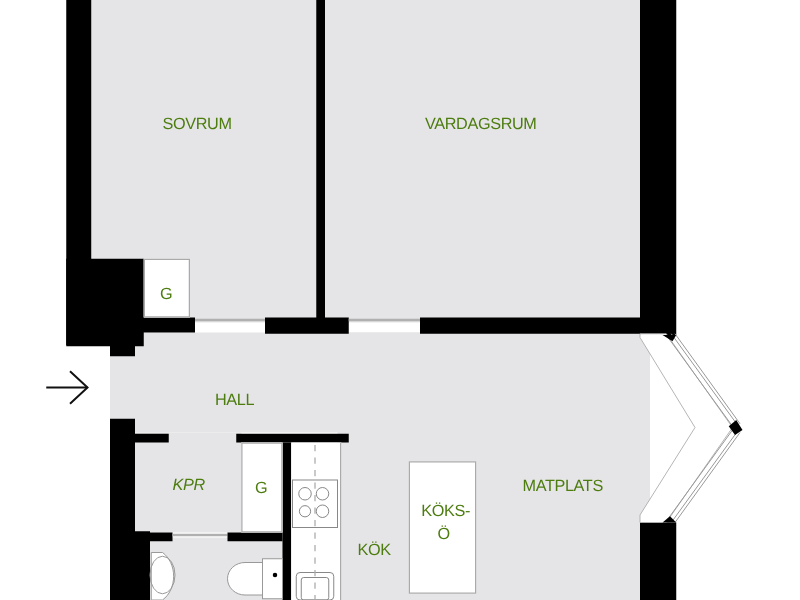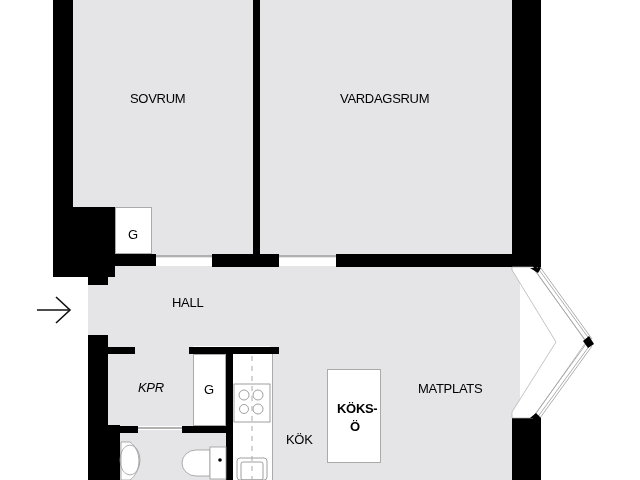--- a/index.html
+++ b/index.html
@@ -1,21 +1,21 @@
 <!DOCTYPE html>
 <html><head>
 <meta charset="utf-8">
 <style>
   html, body { margin: 0; padding: 0; }
   body { width: 640px; height: 480px; background: #ffffff; position: relative; overflow: hidden; font-family: "Liberation Sans", sans-serif; }
   .abs { position: absolute; }
   .floor { background: #e5e5e7; }
   .wall { background: #000000; }
   .white { background: #ffffff; }
-  .label { position: absolute; font-size: 13px; color: #000000; letter-spacing: -0.3px; white-space: nowrap; line-height: 1; }
+  .label { position: absolute; font-size: 13px; color: #4d7c0f; letter-spacing: -0.3px; white-space: nowrap; line-height: 1; }
   .closet { background: #ffffff; border: 1px solid #aaaaaa; box-sizing: border-box; }
   .doorline { background: #b0b0b0; height: 2px; }
   svg.overlay { position: absolute; left: 0; top: 0; width: 640px; height: 480px; pointer-events: none; }
 </style>
 </head>
 <body>
 
 <div class="abs floor" style="left:73px;top:0;width:180px;height:258px;"></div>
 <div class="abs floor" style="left:260px;top:0;width:252px;height:258px;"></div>
 <div class="abs floor" style="left:88px;top:266px;width:430px;height:80px;"></div>
@@ -50,21 +50,21 @@
 
 <div class="abs closet" style="left:115px;top:207px;width:37px;height:47px;">
   <span class="label" style="left:12px;top:20px;">G</span>
 </div>
 <div class="abs closet" style="left:193px;top:354px;width:33px;height:72px;">
   <span class="label" style="left:10px;top:28px;">G</span>
 </div>
 
 <div class="abs white" style="left:233px;top:354px;width:40px;height:126px;border-right:1px solid #aaaaaa;box-sizing:border-box;"></div>
 
-<div class="abs closet" style="left:327px;top:369px;width:54px;height:94px;font-weight:bold;">
+<div class="abs closet" style="left:327px;top:369px;width:54px;height:106px;">
   <span class="label" style="left:9px;top:32px;">KÖKS-</span>
   <span class="label" style="left:22px;top:50px;">Ö</span>
 </div>
 
 <svg class="overlay" viewBox="0 0 640 480">
 
   <polygon points="512,267 533,267 586,342 533,418 512,418 512,412 556,342 512,270" fill="#ffffff" stroke="#aaaaaa" stroke-width="0.7"></polygon>
 
   <g stroke="#999999" stroke-width="0.8" fill="none">
     <line x1="533" y1="268" x2="586" y2="341"></line>
@@ -105,16 +105,16 @@
   </g>
 
   <g stroke="#111111" stroke-width="1.6" fill="none">
     <line x1="37" y1="310" x2="70" y2="310"></line>
     <polyline points="56,297 70,310 56,323"></polyline>
   </g>
 </svg>
 
 <span class="label" style="left:130px;top:92px;">SOVRUM</span>
 <span class="label" style="left:340px;top:92px;text-align:right;">VARDAGSRUM</span>
-<span class="label" style="left:172px;top:296px;">HALL</span>
+<span class="label" style="left:172px;top:313px;">HALL</span>
 <span class="label" style="left:138px;top:381px;font-style:italic;">KPR</span>
 <span class="label" style="left:286px;top:433px;text-align:center;">KÖK</span>
 <span class="label" style="left:418px;top:382px;">MATPLATS</span>
 
 </body></html>

